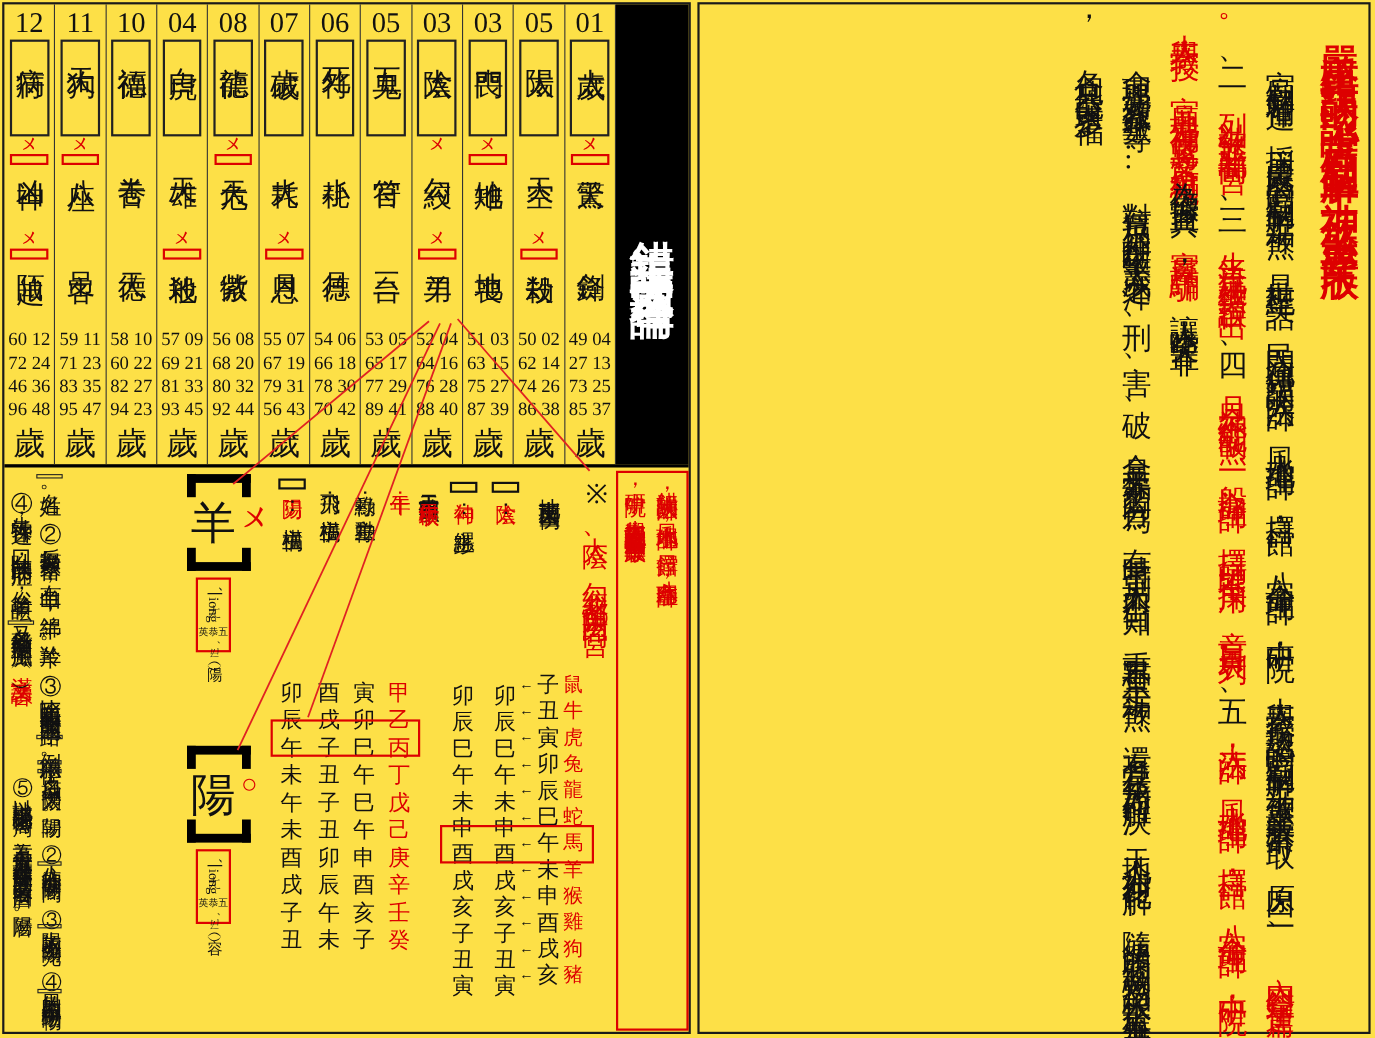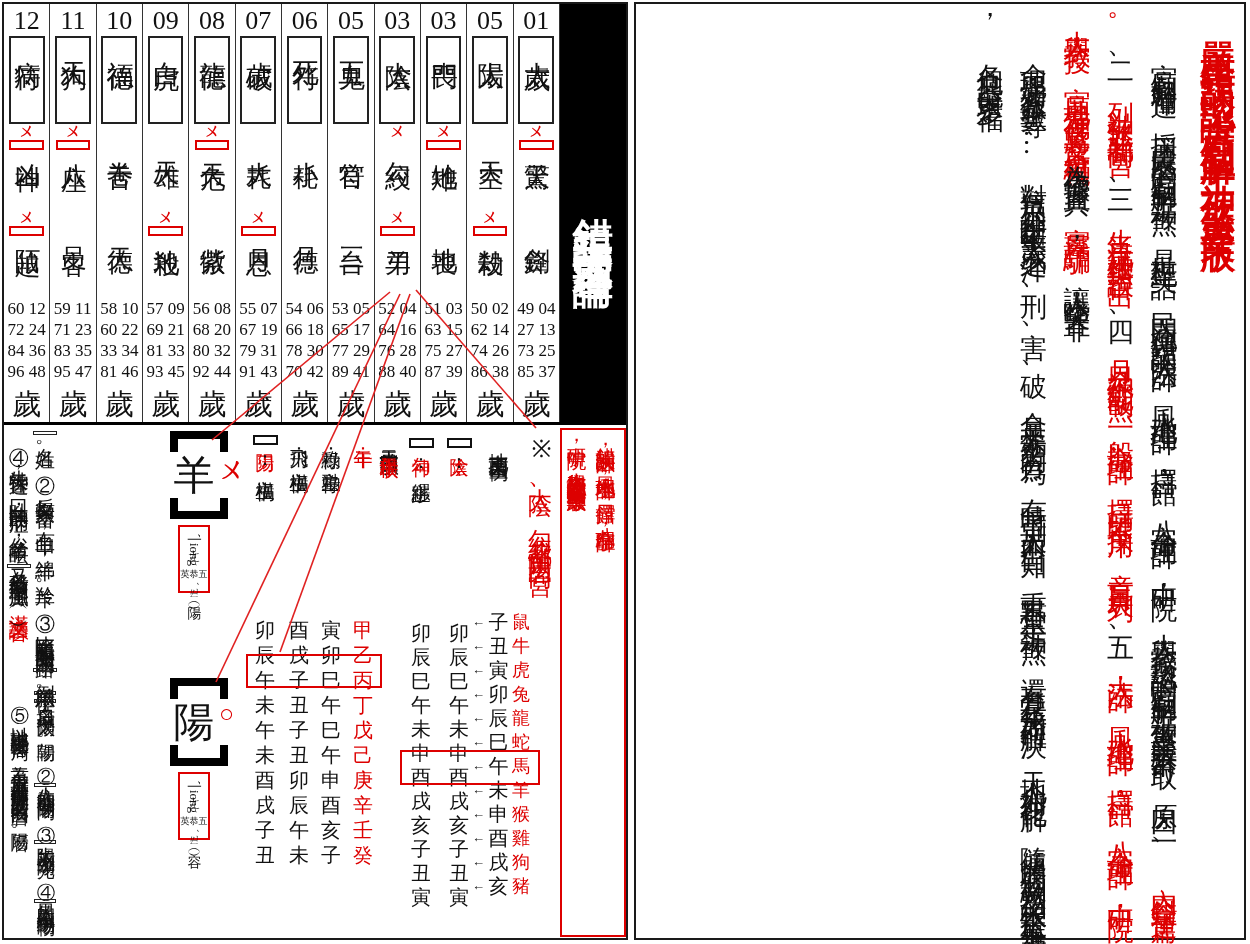--- a/index.html
+++ b/index.html
@@ -1,33 +1,33 @@
 <!DOCTYPE html>
 <html><head>
 <meta charset="utf-8">
 <style>
   html,body{margin:0;padding:0;background:#9a9a9a;}
-  #canvas{position:relative;width:1250px;height:944px;background:#ffffff;overflow:hidden;
+  #canvas{position:relative;width:1250px;height:944px;background:#fde047;overflow:hidden;
           font-family:"Liberation Serif","DejaVu Serif",serif;color:#111;}
   .v{writing-mode:vertical-rl;}
   .red{color:#dd0000;}
   
   #left-page{position:absolute;left:2px;top:2px;width:622px;height:934px;border:2px solid #1a1a1a;}
   #right-page{position:absolute;left:634px;top:2px;width:608px;height:934px;border:2px solid #1a1a1a;}
   
   #taisui-table{position:absolute;left:0;top:0;width:622px;height:418px;border-bottom:3px solid #000;display:flex;}
   .gz-col{flex:1;border-right:1px solid #333;display:flex;flex-direction:column;align-items:center;overflow:hidden;}
   .gz-num{height:32px;line-height:34px;font-size:26px;text-align:center;}
   .gz-main-wrap{height:88px;display:flex;justify-content:center;}
   .gz-main{font-size:27px;letter-spacing:3px;border:2px solid #222;padding:2px 1px;line-height:1.1;}
   .gz-slot{height:86px;display:flex;flex-direction:column;align-items:center;}
   .gz-mark{height:16px;line-height:15px;font-size:15px;color:#dd0000;font-weight:bold;}
   .gz-item{font-size:26px;letter-spacing:2px;line-height:1.1;padding:1px 1px;}
   .gz-item.rbox{border:2px solid #dd0000;}
-  .gz-years{height:88px;padding-top:3px;font-size:17px;line-height:21px;white-space:pre;}
+  .gz-years{height:88px;padding-top:3px;font-size:17px;line-height:21px;text-align:center;white-space:pre;}
   .gz-sui{height:36px;font-size:29px;line-height:36px;}
   #title-bar{flex:none;width:66px;background:#000;color:#fff;display:flex;justify-content:center;border-right:none;}
   #title-bar .v{font-size:40px;letter-spacing:6px;font-weight:bold;margin-top:2px;}
   
   #annot{position:absolute;left:0;top:421px;width:622px;height:513px;}
   #framed-note{position:absolute;left:556px;top:3px;width:62px;height:505px;border:2px solid #dd0000;}
   #framed-note .v{height:100%;font-size:20px;line-height:29px;letter-spacing:1.2px;color:#dd0000;padding-top:2px;}
   #star-note{position:absolute;left:520px;top:6px;font-size:24px;letter-spacing:5.5px;}
   #dz-head{position:absolute;left:482px;top:12px;font-size:20px;letter-spacing:2px;}
   #branch-rows{position:absolute;left:468px;top:185px;width:62px;}
@@ -89,21 +89,21 @@
               <div class="v gz-main">病符</div>
             </div>
             <div class="gz-slot">
               <div class="gz-mark">ㄨ</div>
               <div class="v gz-item rbox">凶神</div>
             </div>
             <div class="gz-slot">
               <div class="gz-mark">ㄨ</div>
               <div class="v gz-item rbox">陌越</div>
             </div>
-            <div class="gz-years"><div>60 12</div><div>72 24</div><div>84 36</div><div>96 48</div></div>
+            <div class="gz-years"><div>60 12</div><div>72 24</div><div>46 36</div><div>96 48</div></div>
             <div class="gz-sui">歲</div>
           </div><div class="gz-col">
             <div class="gz-num">11</div>
             <div class="gz-main-wrap">
               <div class="v gz-main">天狗</div>
             </div>
             <div class="gz-slot">
               <div class="gz-mark">ㄨ</div>
               <div class="v gz-item rbox">八座</div>
             </div>
@@ -119,24 +119,24 @@
               <div class="v gz-main">福德</div>
             </div>
             <div class="gz-slot">
               <div class="gz-mark"></div>
               <div class="v gz-item">卷舌</div>
             </div>
             <div class="gz-slot">
               <div class="gz-mark"></div>
               <div class="v gz-item">天德</div>
             </div>
-            <div class="gz-years"><div>58 10</div><div>60 22</div><div>33 34</div><div>81 46</div></div>
-            <div class="gz-sui">歲</div>
-          </div><div class="gz-col">
-            <div class="gz-num">09</div>
+            <div class="gz-years"><div>58 10</div><div>60 22</div><div>82 27</div><div>94 23</div></div>
+            <div class="gz-sui">歲</div>
+          </div><div class="gz-col">
+            <div class="gz-num">04</div>
             <div class="gz-main-wrap">
               <div class="v gz-main">白虎</div>
             </div>
             <div class="gz-slot">
               <div class="gz-mark"></div>
               <div class="v gz-item">天雄</div>
             </div>
             <div class="gz-slot">
               <div class="gz-mark">ㄨ</div>
               <div class="v gz-item rbox">地殺</div>
@@ -164,21 +164,21 @@
               <div class="v gz-main">歲破</div>
             </div>
             <div class="gz-slot">
               <div class="gz-mark"></div>
               <div class="v gz-item">大耗</div>
             </div>
             <div class="gz-slot">
               <div class="gz-mark">ㄨ</div>
               <div class="v gz-item rbox">月恩</div>
             </div>
-            <div class="gz-years"><div>55 07</div><div>67 19</div><div>79 31</div><div>91 43</div></div>
+            <div class="gz-years"><div>55 07</div><div>67 19</div><div>79 31</div><div>56 43</div></div>
             <div class="gz-sui">歲</div>
           </div><div class="gz-col">
             <div class="gz-num">06</div>
             <div class="gz-main-wrap">
               <div class="v gz-main">死符</div>
             </div>
             <div class="gz-slot">
               <div class="gz-mark"></div>
               <div class="v gz-item">小耗</div>
             </div>

